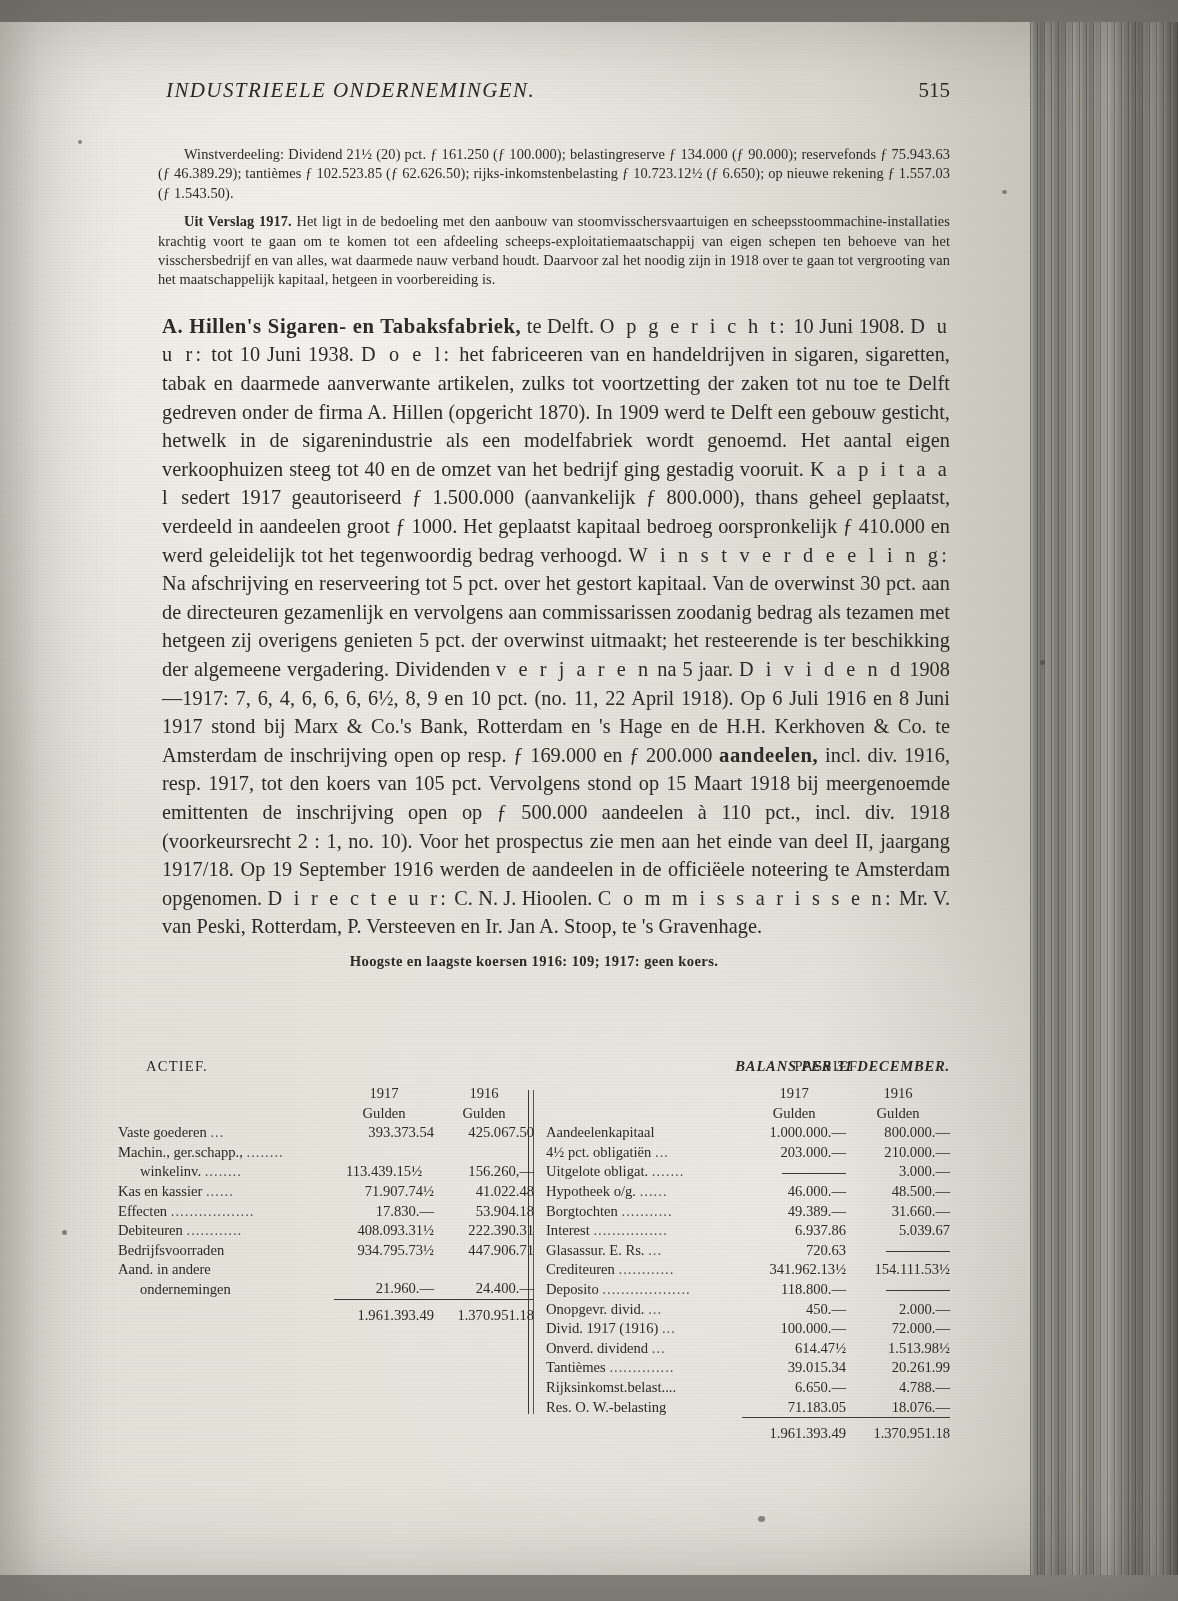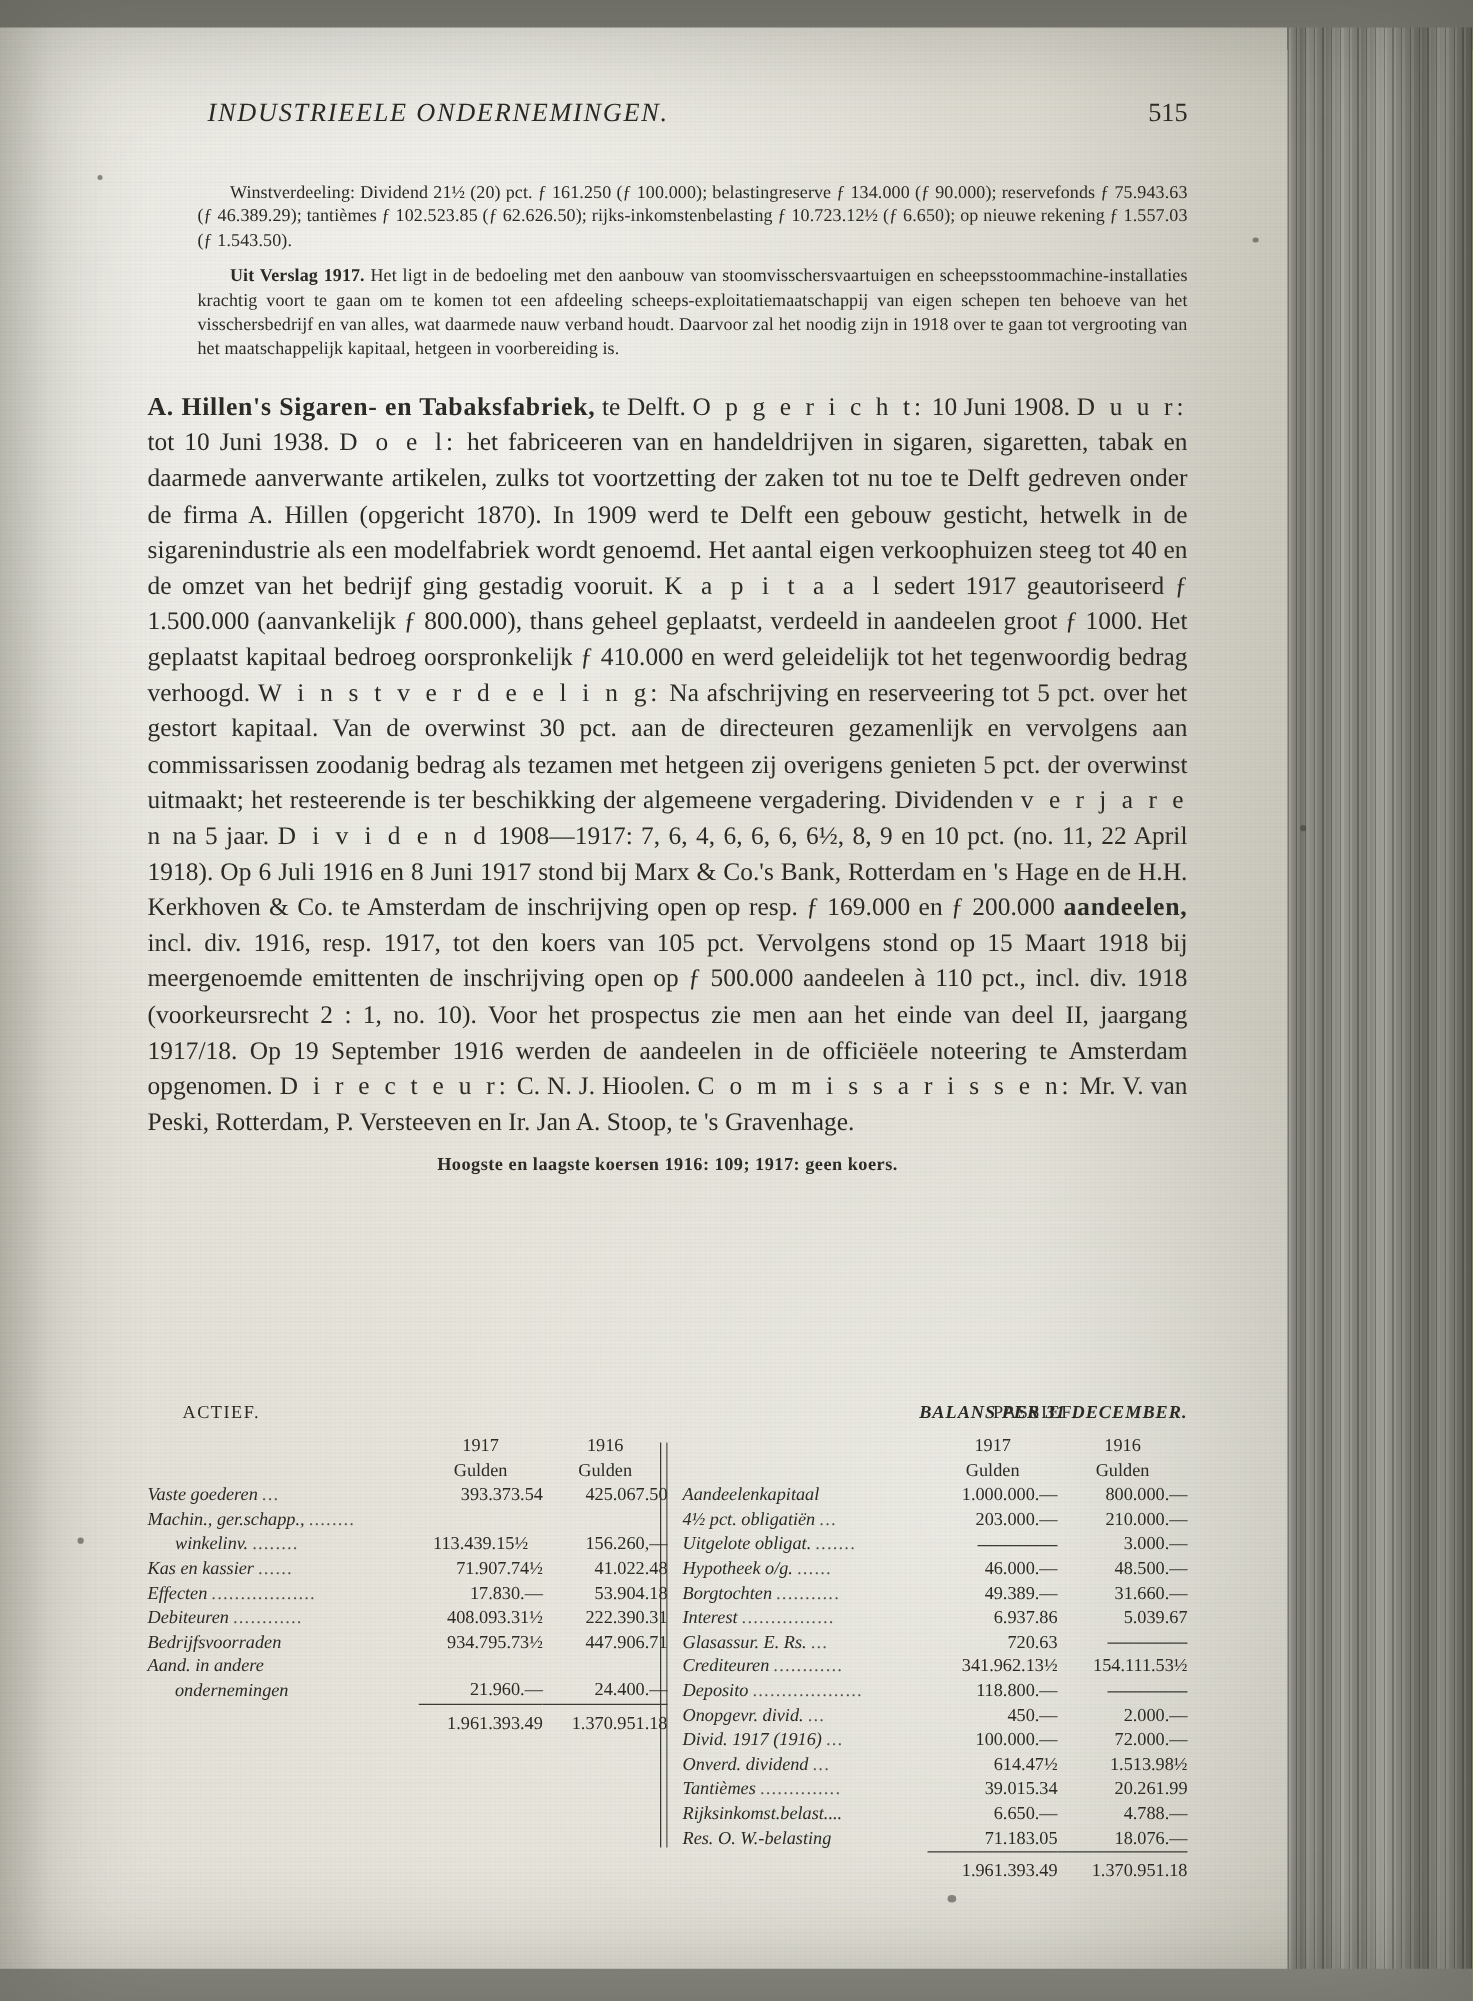--- a/index.html
+++ b/index.html
@@ -42,50 +42,50 @@
   .ink{filter:blur(.18px);}
 
   .runhead{display:flex;align-items:baseline;justify-content:space-between;
     font-style:italic;font-size:21px;letter-spacing:1.4px;margin:0 0 42px 0;}
   .runhead .ttl{padding-left:48px;}
   .runhead .pno{font-style:normal;font-size:21px;letter-spacing:0;}
 
   p{margin:0;text-align:justify;}
   .small{font-size:14.4px;line-height:19.4px;letter-spacing:.1px;margin-left:40px;}
   .small .ind{display:inline-block;width:26px;}
-  .big{font-size:20.3px;line-height:28.6px;letter-spacing:.05px;}
+  .big{font-size:20.3px;line-height:28.6px;letter-spacing:.05px;margin-left:44px;}
   .b{font-weight:bold;}
   .sp{letter-spacing:3.2px;}
   .hd{font-weight:bold;letter-spacing:.6px;font-size:20.6px;}
 
   .block2{margin-top:9px;}
   .para-company{margin-top:22px;}
 
   .koersen{text-align:center;font-size:14.6px;font-weight:bold;letter-spacing:.4px;
     margin-top:12px;}
 
   
-  #bal{position:absolute;left:118px;top:1122px;width:832px;font-size:14.6px;color:#2b2a26;}
+  #bal{position:absolute;left:118px;top:1058px;width:832px;font-size:14.6px;color:#2b2a26;}
   #balhead{position:relative;height:26px;}
   #balhead .actief{position:absolute;left:28px;top:0;letter-spacing:1.2px;}
   #balhead .center{position:absolute;left:0;right:0;text-align:right;letter-spacing:.8px;
     font-weight:bold;font-style:italic;}
   #balhead .passief{position:absolute;right:88px;top:0;letter-spacing:1.2px;}
 
   .sides{display:flex;position:relative;}
   .side{width:50%;position:relative;}
   .side.right{padding-left:12px;box-sizing:border-box;}
   .vrule{position:absolute;left:49.3%;top:6px;bottom:30px;width:0;
     border-left:1.6px solid #3a3934;}
   .vrule2{position:absolute;left:49.9%;top:6px;bottom:30px;width:0;
     border-left:1.2px solid #55544e;}
 
   table{border-collapse:collapse;width:100%;font-size:14.6px;}
   td{padding:0;vertical-align:bottom;line-height:19.6px;white-space:nowrap;}
-  .lbl{ position:relative;font-style:italic;}
+  .lbl{ position:relative;}
   .dots{color:#55544e;letter-spacing:1px;}
   .num{text-align:right;font-variant-numeric:tabular-nums;}
   thead td{text-align:center;padding-bottom:0;}
   .yr{text-align:center;}
   .gl{text-align:center;}
   .rule{border-top:1.3px solid #3a3934;}
   .dash{display:inline-block;width:64px;border-top:1.3px solid #3a3934;
     vertical-align:middle;height:0;}
   .totrow td{padding-top:6px;}
   .cont{display:block;padding-left:22px;}

